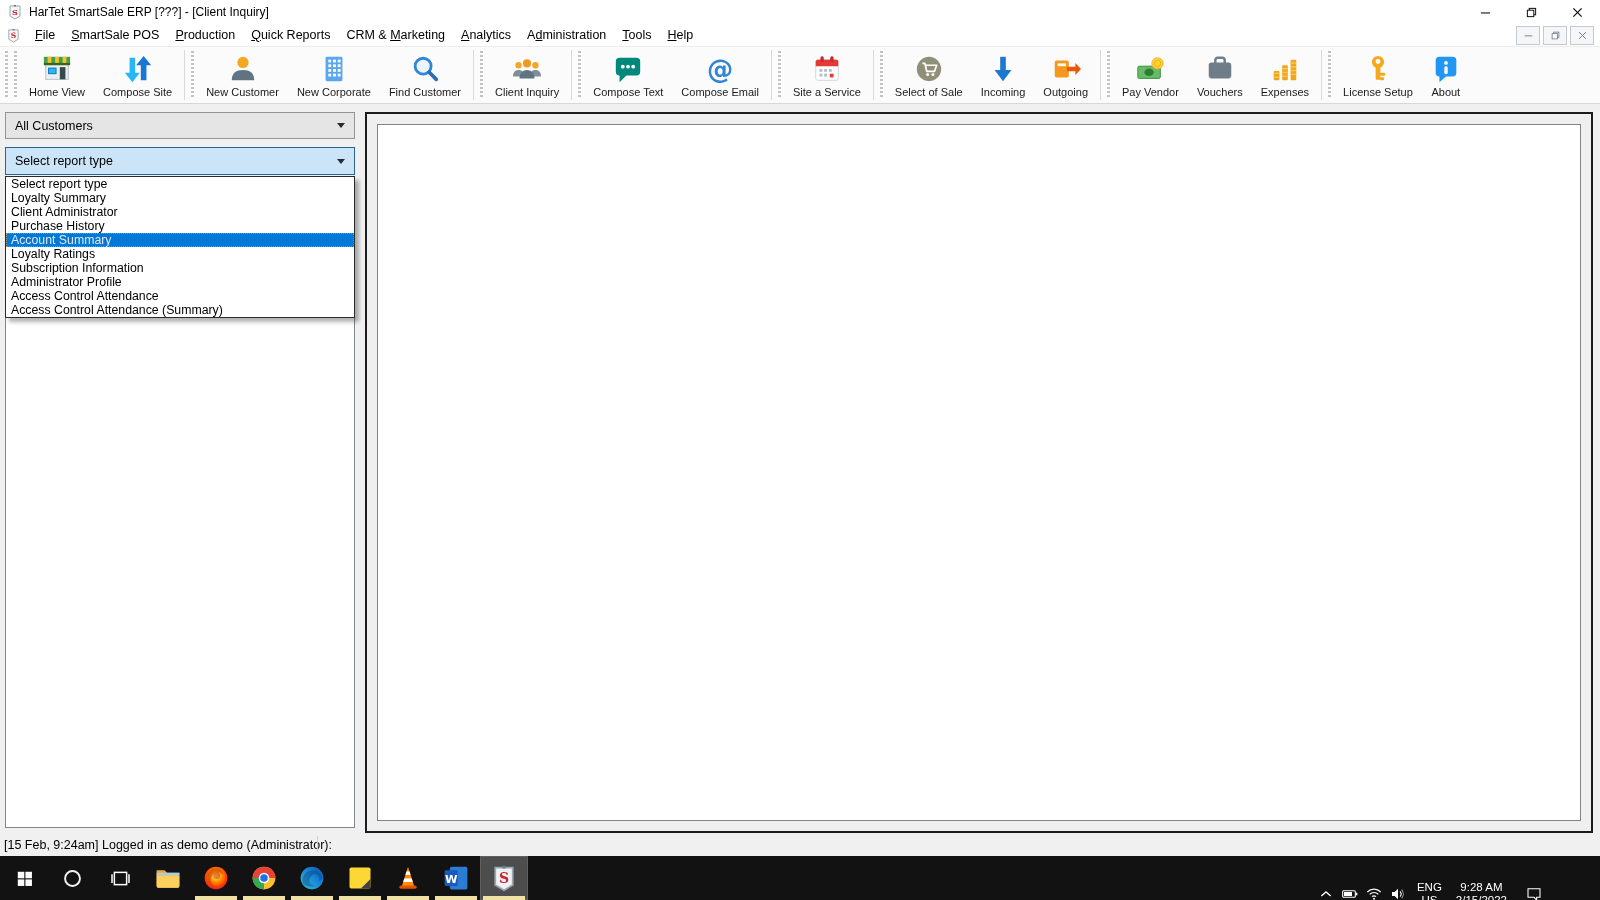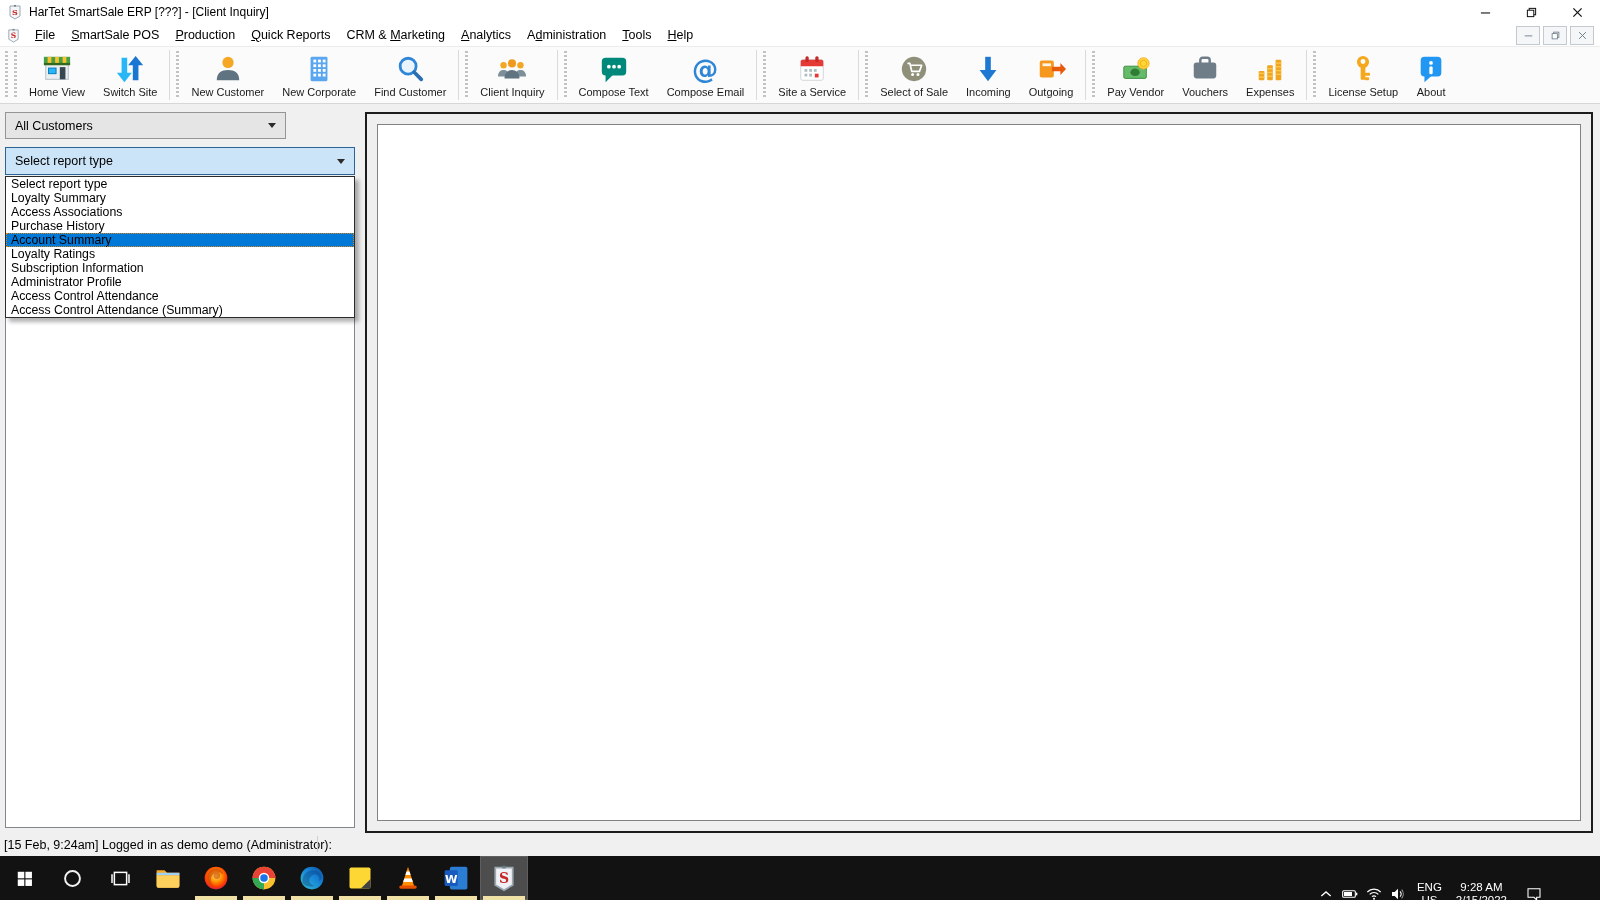--- a/index.html
+++ b/index.html
@@ -34,31 +34,31 @@
   .tb-sep{width:1px;background:#dadada;margin:3px 3px;}
   .tb-btn{display:flex;flex-direction:column;align-items:center;justify-content:center;
           padding:3px 9px 2px 9px;cursor:default;}
   .tb-ico{width:30px;height:30px;}
   .tb-ico svg{width:30px;height:30px;}
   .tb-lbl{font-size:11px;color:#1a1a1a;margin-top:2px;white-space:nowrap;}
 
   
   .combo{position:absolute;display:flex;align-items:center;padding:0 9px;font-size:12.5px;
          box-sizing:border-box;color:#000;cursor:default;}
-  #combo-customers{left:5px;top:112px;width:281px;height:27px;background:#e5e5e5;border:1px solid #959595;}
+  #combo-customers{left:5px;top:112px;width:350px;height:27px;background:#e5e5e5;border:1px solid #959595;}
   #combo-report{left:5px;top:147px;width:350px;height:28px;background:#cce4f7;border:1px solid #2a6496;}
   .combo .arrow{margin-left:auto;width:0;height:0;border-left:4px solid transparent;
                 border-right:4px solid transparent;border-top:5px solid #2b2b2b;}
   #results-listbox{position:absolute;left:5px;top:176px;width:350px;height:652px;background:#fff;
                    border:1px solid #82878f;box-sizing:border-box;}
   #dropdown-list{position:absolute;left:5px;top:176px;width:348px;background:#fff;border:1px solid #2b2b2b;
                  box-shadow:4px 4px 4px rgba(0,0,0,.3);z-index:5;}
   .dd-item{height:14px;line-height:14px;font-size:12.3px;padding-left:5px;color:#000;white-space:nowrap;
            overflow:hidden;cursor:default;}
-  .dd-item.sel{background:#0078d7;color:#000000;outline:1px dotted #d58512;outline-offset:-1px;}
+  .dd-item.sel{background:#0078d7;color:#e5e5e5;outline:1px dotted #d58512;outline-offset:-1px;}
 
   
   #main-panel{position:absolute;left:365px;top:112px;width:1228px;height:721px;border:2px solid #1c1c1c;
               background:#efefef;box-sizing:border-box;}
   #report-viewer{position:absolute;left:10px;top:10px;right:10px;bottom:10px;background:#fff;border:1px solid #828282;}
 
   
   #statusbar{position:absolute;left:0;top:833px;width:1600px;height:23px;background:#f0f0f0;
              display:flex;align-items:center;font-size:12.5px;color:#000;}
   #statusbar .txt{margin-left:4px;}
@@ -183,21 +183,21 @@
     </div>
     <div class="tb-btn">
       <div class="tb-ico">
         <svg viewBox="0 0 32 32">
           <rect x="19" y="11" width="6" height="17" fill="#1976d2"></rect>
           <polygon points="22,2 30,12 14,12" fill="#1976d2"></polygon>
           <rect x="7" y="4" width="6" height="17" fill="#29b6f6"></rect>
           <polygon points="10,30 2,20 18,20" fill="#29b6f6"></polygon>
         </svg>
       </div>
-      <div class="tb-lbl">Switch Site</div>
+      <div class="tb-lbl">Compose Site</div>
     </div>
     <div class="tb-sep"></div>
     <div class="tb-grip"></div>
     <div class="tb-btn">
       <div class="tb-ico">
         <svg viewBox="0 0 32 32">
           <circle cx="16" cy="9" r="6" fill="#f5a623"></circle>
           <path d="M4 28 c0-8 5-11 12-11 s12 3 12 11 z" fill="#5f7380"></path>
         </svg>
       </div>
@@ -405,21 +405,21 @@
   <span class="arrow"></span>
 </div>
 <div class="combo" id="combo-report">
   <span>Select report type</span>
   <span class="arrow"></span>
 </div>
 <div id="results-listbox"></div>
 <div id="dropdown-list">
     <div class="dd-item">Select report type</div>
     <div class="dd-item">Loyalty Summary</div>
-    <div class="dd-item">Access Associations</div>
+    <div class="dd-item">Client Administrator</div>
     <div class="dd-item">Purchase History</div>
     <div class="dd-item sel">Account Summary</div>
     <div class="dd-item">Loyalty Ratings</div>
     <div class="dd-item">Subscription Information</div>
     <div class="dd-item">Administrator Profile</div>
     <div class="dd-item">Access Control Attendance</div>
     <div class="dd-item">Access Control Attendance (Summary)</div>
   </div>
 
 <div id="main-panel">

